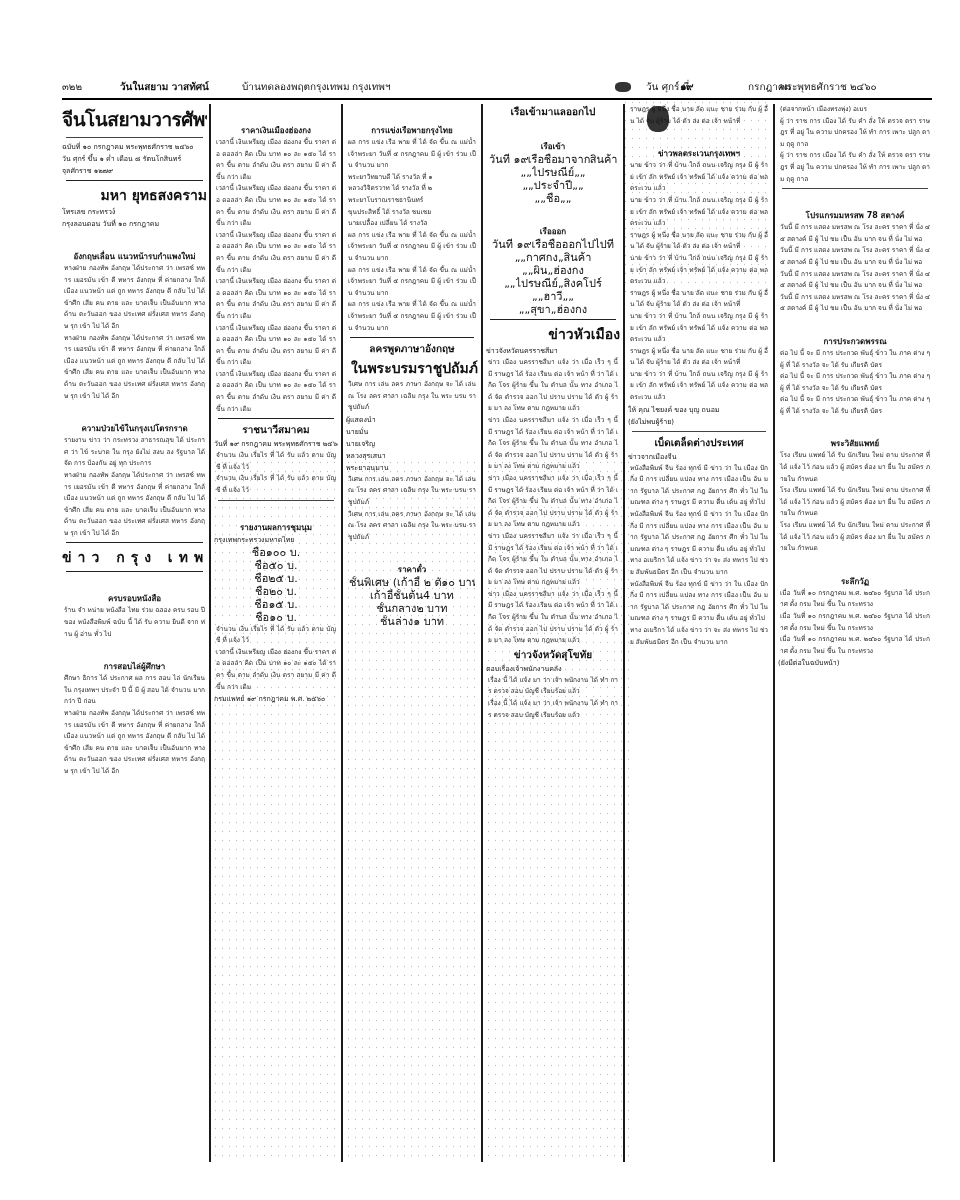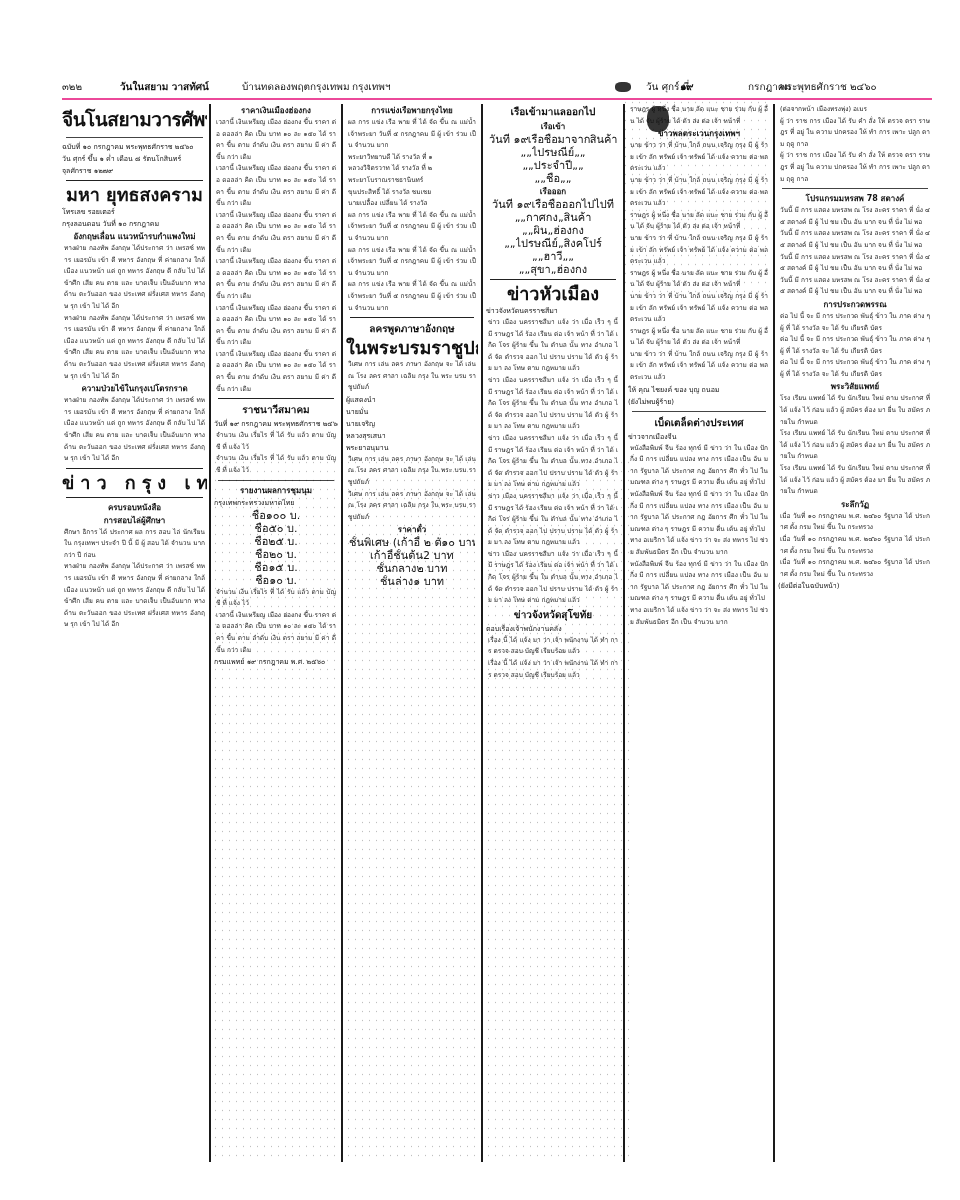--- a/index.html
+++ b/index.html
@@ -1,34 +1,34 @@
 <!DOCTYPE html>
 <html><head>
 <meta charset="utf-8">
 <style>
   html, body { margin:0; padding:0; background:#fff; }
   body { width:960px; height:1200px; position:relative; overflow:hidden;
          font-family:"DejaVu Sans", sans-serif; color:#111; }
   .page { position:absolute; left:62px; top:78px; width:870px; height:1085px; }
-  .masthead { position:absolute; left:0; top:0; width:870px; height:20px; border-bottom:2px solid #ec4899;
+  .masthead { position:absolute; left:0; top:0; width:870px; height:20px; border-bottom:2px solid #000000;
               font-size:10px; line-height:18px; }
   .masthead span { position:absolute; top:0; white-space:nowrap; }
   .col { position:absolute; top:26px; height:1058px; overflow:hidden; font-size:6.5px; line-height:11.6px; }
   .col.c1 { left:0; width:145px; }
   .col.c2 { left:152px; width:124px; }
   .col.c3 { left:284px; width:132px; }
   .col.c4 { left:424px; width:134px; }
   .col.c5 { left:566px; width:142px; }
   .col.c6 { left:716px; width:154px; }
   .rule { position:absolute; top:26px; width:2px; height:1058px; background:#1a1a1a; }
   .hd { font-weight:bold; text-align:center; white-space:nowrap; overflow:hidden; }
   .hd.xl { font-size:19px; line-height:30px; letter-spacing:-0.5px; }
-  .hd.l  { font-size:18px; line-height:22px; }
+  .hd.l  { font-size:14px; line-height:22px;text-align:right; }
   .hd.m  { font-size:10px; line-height:16px; }
-  .hd.s  { font-size:8px; line-height:13px; }
+  .hd.s  { font-size:8px; line-height:13px;margin-top:20px; }
   .sub { text-align:left; font-size:7px; line-height:12px; white-space:nowrap; overflow:hidden; }
   .hr { border-top:1.5px solid #222; margin:3px 4px; }
   .hr.thin { border-top:1px solid #444; }
   .txt { text-align:justify; white-space:normal; word-break:break-all; color:#222; padding:0 2px; }
   .row { display:flex; justify-content:center; font-size:11px; line-height:13px; padding:0 3px; white-space:nowrap; }
   .row span { overflow:hidden; }
   .noise { position:absolute; pointer-events:none; opacity:.25;
            background-image: radial-gradient(#000 0.6px, transparent 0.8px);
            background-size: 7px 9px; }
   .blot { position:absolute; background:#111; border-radius:40%; opacity:.85; }
@@ -56,31 +56,33 @@
   <div class="rule" style="left:711px"></div>
 
   <div class="col c1">
     <div class="hd xl">จีนโนสยามวารศัพท์</div>
     <div class="hr thin"></div>
     <div class="sub">ฉบับที่ ๑๐ กรกฎาคม พระพุทธศักราช ๒๔๖๐</div>
     <div class="sub">วัน ศุกร์ ขึ้น ๑ ค่ำ เดือน ๘ รัตนโกสินทร์</div>
     <div class="sub">จุลศักราช ๑๒๗๙</div>
     <div class="hr"></div>
     <div class="hd l">มหา ยุทธสงคราม</div>
-    <div class="sub">โทรเลข รอยเตอร์</div>
+    <div class="sub">โทรเลข กระทรวง์</div>
     <div class="sub">กรุงลอนดอน วันที่ ๑๐ กรกฎาคม</div>
     <div class="hd s">อังกฤษเลื่อน แนวหน้ารบกำแพงใหม่</div>
     <div class="txt">ทางฝ่าย กองทัพ อังกฤษ ได้ประกาศ ว่า เพรสซ์ ทหาร เยอรมัน เข้า ตี ทหาร อังกฤษ ที่ ค่ายกลาง ใกล้ เมือง แนวหน้า แต่ ถูก ทหาร อังกฤษ ตี กลับ ไป ได้ ข้าศึก เสีย คน ตาย และ บาดเจ็บ เป็นอันมาก ทาง ด้าน ตะวันออก ของ ประเทศ ฝรั่งเศส ทหาร อังกฤษ รุก เข้า ไป ได้ อีก</div>
     <div class="txt">ทางฝ่าย กองทัพ อังกฤษ ได้ประกาศ ว่า เพรสซ์ ทหาร เยอรมัน เข้า ตี ทหาร อังกฤษ ที่ ค่ายกลาง ใกล้ เมือง แนวหน้า แต่ ถูก ทหาร อังกฤษ ตี กลับ ไป ได้ ข้าศึก เสีย คน ตาย และ บาดเจ็บ เป็นอันมาก ทาง ด้าน ตะวันออก ของ ประเทศ ฝรั่งเศส ทหาร อังกฤษ รุก เข้า ไป ได้ อีก</div>
     <div class="hd s">ความป่วยไข้ในกรุงเปโตรกราด</div>
+    <div class="txt">รายงาน ข่าว ว่า กระทรวง สาธารณสุข ได้ ประกาศ ว่า ไข้ ระบาด ใน กรุง ยังไม่ สงบ ลง รัฐบาล ได้ จัด การ ป้องกัน อยู่ ทุก ประการ</div>
     <div class="txt">ทางฝ่าย กองทัพ อังกฤษ ได้ประกาศ ว่า เพรสซ์ ทหาร เยอรมัน เข้า ตี ทหาร อังกฤษ ที่ ค่ายกลาง ใกล้ เมือง แนวหน้า แต่ ถูก ทหาร อังกฤษ ตี กลับ ไป ได้ ข้าศึก เสีย คน ตาย และ บาดเจ็บ เป็นอันมาก ทาง ด้าน ตะวันออก ของ ประเทศ ฝรั่งเศส ทหาร อังกฤษ รุก เข้า ไป ได้ อีก</div>
     <div class="hr"></div>
     <div class="hd l" style="letter-spacing:6px">ข่าว กรุง เทพ ฯ</div>
     <div class="hr"></div>
     <div class="hd s">ครบรอบหนังสือ</div>
+    <div class="txt">ร้าน จำ หน่าย หนังสือ ไทย ร่วม ฉลอง ครบ รอบ ปี ของ หนังสือพิมพ์ ฉบับ นี้ ได้ รับ ความ ยินดี จาก ท่าน ผู้ อ่าน ทั่ว ไป</div>
     <div class="hd s">การสอบไล่ผู้ศึกษา</div>
     <div class="txt">ศึกษา ธิการ ได้ ประกาศ ผล การ สอบ ไล่ นักเรียน ใน กรุงเทพฯ ประจำ ปี นี้ มี ผู้ สอบ ได้ จำนวน มาก กว่า ปี ก่อน</div>
     <div class="txt">ทางฝ่าย กองทัพ อังกฤษ ได้ประกาศ ว่า เพรสซ์ ทหาร เยอรมัน เข้า ตี ทหาร อังกฤษ ที่ ค่ายกลาง ใกล้ เมือง แนวหน้า แต่ ถูก ทหาร อังกฤษ ตี กลับ ไป ได้ ข้าศึก เสีย คน ตาย และ บาดเจ็บ เป็นอันมาก ทาง ด้าน ตะวันออก ของ ประเทศ ฝรั่งเศส ทหาร อังกฤษ รุก เข้า ไป ได้ อีก</div>
   </div>
 
   <div class="col c2">
     <div class="hd s">ราคาเงินเมืองฮ่องกง</div>
     <div class="txt">เวลานี้ เงินเหรียญ เมือง ฮ่องกง ขึ้น ราคา ต่อ ดอลล่า คิด เป็น บาท ๑๐ ละ ๑๕๐ ได้ ราคา ขึ้น ตาม ลำดับ เงิน ตรา สยาม มี ค่า ดี ขึ้น กว่า เดิม</div>
     <div class="txt">เวลานี้ เงินเหรียญ เมือง ฮ่องกง ขึ้น ราคา ต่อ ดอลล่า คิด เป็น บาท ๑๐ ละ ๑๕๐ ได้ ราคา ขึ้น ตาม ลำดับ เงิน ตรา สยาม มี ค่า ดี ขึ้น กว่า เดิม</div>
     <div class="txt">เวลานี้ เงินเหรียญ เมือง ฮ่องกง ขึ้น ราคา ต่อ ดอลล่า คิด เป็น บาท ๑๐ ละ ๑๕๐ ได้ ราคา ขึ้น ตาม ลำดับ เงิน ตรา สยาม มี ค่า ดี ขึ้น กว่า เดิม</div>
@@ -146,21 +148,21 @@
     <div class="sub">พระยาอนุมาน</div>
     <div class="txt">วิเศษ การ เล่น ลคร ภาษา อังกฤษ จะ ได้ เล่น ณ โรง ลคร ศาลา เฉลิม กรุง ใน พระ บรม ราชูปถัมภ์</div>
     <div class="txt">วิเศษ การ เล่น ลคร ภาษา อังกฤษ จะ ได้ เล่น ณ โรง ลคร ศาลา เฉลิม กรุง ใน พระ บรม ราชูปถัมภ์</div>
     <div class="hd s">ราคาตั๋ว</div>
     <div class="row">
         <span>ชั้นพิเศษ (เก้าอี้ ๒ ตัว)</span>
         <span>๑๐ บาท</span>
       </div>
     <div class="row">
         <span>เก้าอี้ชั้นต้น</span>
-        <span>2 บาท</span>
+        <span>4 บาท</span>
       </div>
     <div class="row">
         <span>ชั้นกลาง</span>
         <span>๒ บาท</span>
       </div>
     <div class="row">
         <span>ชั้นล่าง</span>
         <span>๑ บาท</span>
       </div>
   </div>

